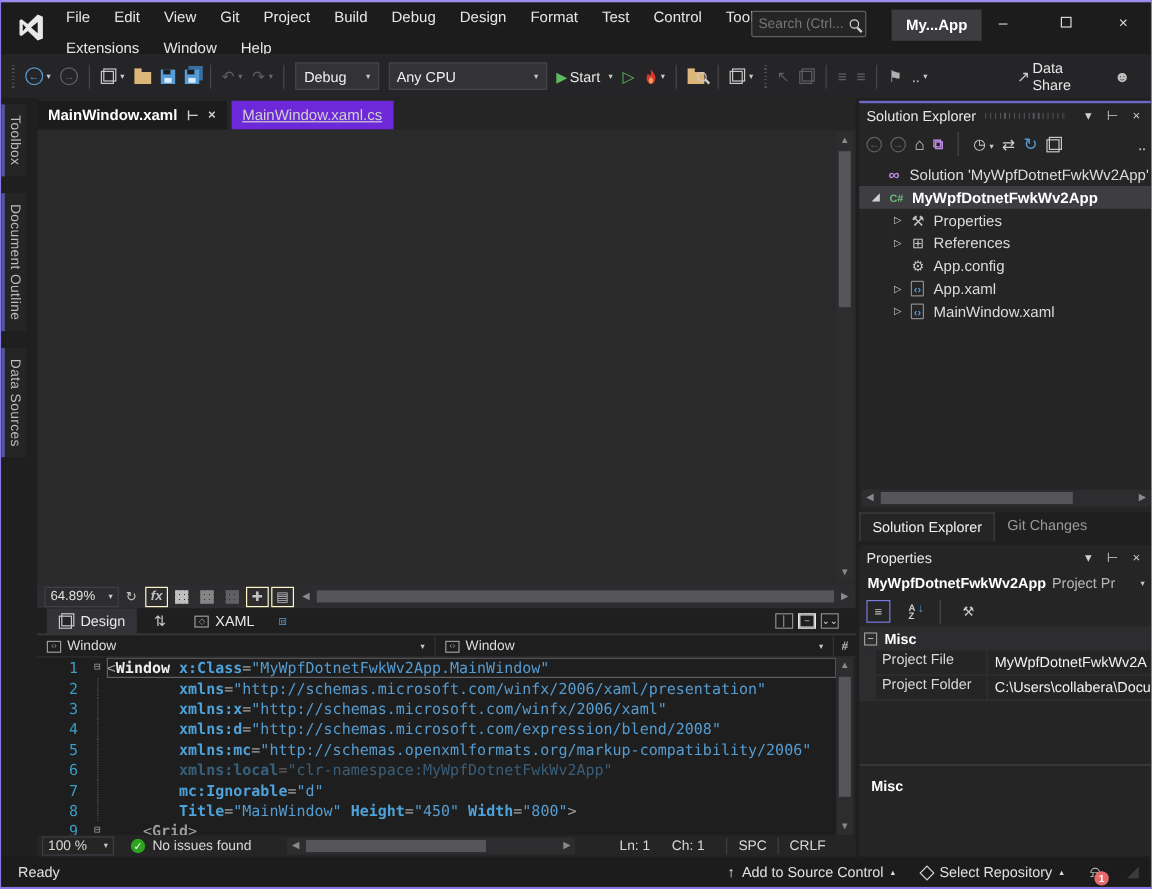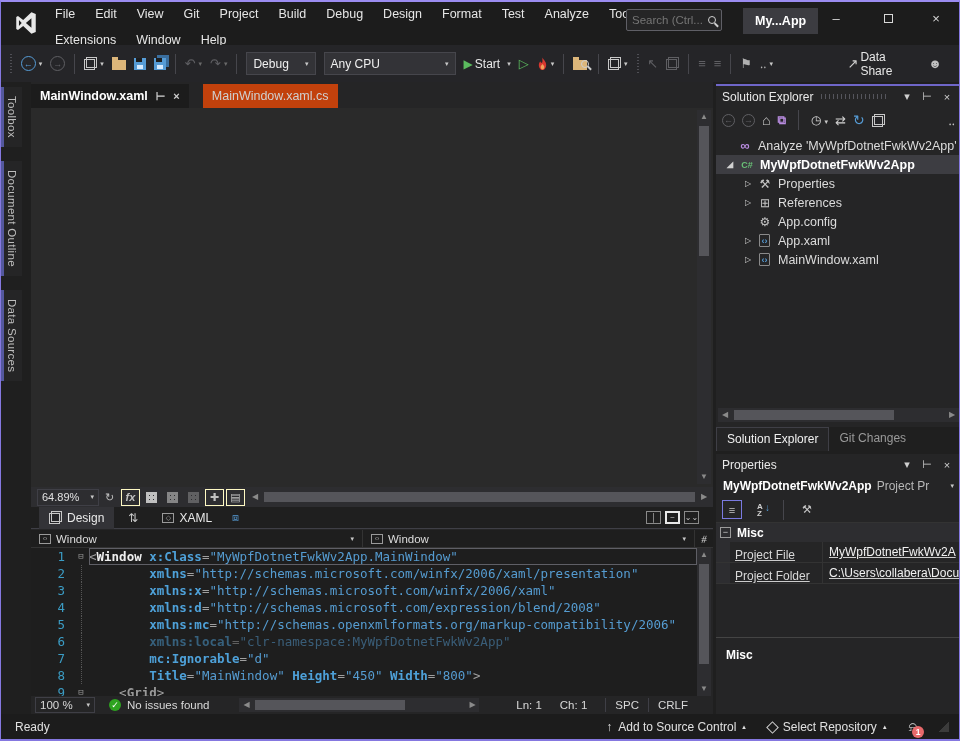--- a/index.html
+++ b/index.html
@@ -56,21 +56,21 @@
   
   #left-strip { position:absolute; left:0; top:80px; width:30px; height:632px; background:#1f1f1f; }
   .v-tab { writing-mode:vertical-rl; color:#bdbdbd; font-size:11.5px; padding:9px 4px 9px 2px;
     border-left:3px solid #54589e; margin:5px 0 14px 0; background:#252526; letter-spacing:0.3px; }
 
   
   #editor-group { position:absolute; left:30px; top:80px; width:682px; height:632px; background:#252526; }
   #doc-tabs { position:absolute; left:0; top:2px; width:100%; height:24px; display:flex; }
   .doc-tab { display:flex; align-items:center; padding:0 9px; font-size:12.5px; }
   .doc-tab.active { background:#1c1c1c; color:#ffffff; font-weight:bold; }
-  .doc-tab.inactive { background:#c2410c; color:#d0d0d0; margin-left:14px; }
+  .doc-tab.inactive { background:#6d28d9; color:#d0d0d0; margin-left:4px;text-decoration:underline; }
   .tab-glyph { margin-left:8px; font-size:11px; color:#d0d0d0; }
   #designer { position:absolute; left:0; top:26px; width:682px; height:379px; background:#2a2a2a; overflow:hidden; }
   #canvas-wrap { position:absolute; left:65px; top:39px; width:532px; height:299px; }
   #canvas-selection { position:absolute; left:0; top:0; width:100%; height:100%; border:1px dotted #6a9bd8; }
   #canvas-corner { position:absolute; left:-10px; top:-6px; width:10px; height:10px; border-left:2px solid #6a9bd8; border-top:2px solid #6a9bd8; }
   #canvas-guide { position:absolute; left:-6px; top:6px; width:1px; height:300px; border-left:1px dotted #6a9bd8; }
   #design-titlebar { position:absolute; left:1px; top:1px; right:1px; height:13px; background:#3f3f3f; display:flex; align-items:center; padding:0 3px; }
   #design-titlebar .t { color:#f0f0f0; font-size:9px; }
   .mini-ctl { width:7px; height:7px; background:#6e6e6e; margin-left:2px; }
   #design-body { position:absolute; left:1px; top:14px; right:1px; bottom:1px; background:#ffffff; }
@@ -151,21 +151,21 @@
   #props-obj { display:flex; align-items:center; height:22px; padding:0 7px; color:#ffffff; white-space:nowrap; overflow:hidden; }
   #props-obj .objname { font-weight:bold; }
   #props-obj .objtype { color:#b8b8b8; margin-left:5px; }
   #props-toolbar { display:flex; align-items:center; height:26px; padding:0 6px; gap:8px; border-bottom:1px solid #333; }
   .pt-icon { width:20px; height:19px; display:flex; align-items:center; justify-content:center; color:#c8c8c8; font-size:11px; }
   .pt-icon.sel { border:1px solid #7a7ae0; }
   .az { position:relative; font-size:8px; font-weight:bold; color:#d0d0d0; line-height:7px; text-align:left; }
   .az .dn { position:absolute; right:-7px; top:1px; color:#569cd6; font-size:10px; }
   #props-cat { display:flex; align-items:center; height:19px; background:#2d2d30; color:#ffffff; font-weight:bold; padding-left:4px; gap:6px; }
   .minusbox { width:11px; height:11px; border:1px solid #9a9a9a; color:#d0d0d0; font-size:9px; line-height:9px; text-align:center; font-weight:normal; }
-  .prow { display:flex; height:21px; align-items:flex-end; border-bottom:1px solid #333;text-decoration:underline; }
+  .prow { display:flex; height:21px; align-items:flex-start; border-bottom:1px solid #333; }
   .prow .gutter { width:14px; height:100%; background:#2d2d30; flex:none; }
   .prow .plabel { width:92px; flex:none; padding-left:5px; color:#d8d8d8; white-space:nowrap; overflow:hidden; }
   .prow .pvalue { flex:1; padding-left:6px; color:#f2f2f2; white-space:nowrap; overflow:hidden; border-left:1px solid #333; height:100%; display:flex; align-items:center; }
   #props-desc { position:absolute; left:0; top:183px; width:245px; height:77px; border-top:1px solid #444; background:#252526; }
   #props-desc .dtitle { margin:10px 0 0 10px; font-weight:bold; color:#ffffff; }
 
   
   #statusbar { position:absolute; left:0; top:712px; width:958px; height:26px; background:#1c1c1c; display:flex; align-items:center; color:#e0e0e0; font-size:12px; }
   #sb-ready { margin-left:14px; }
   #sb-right { margin-left:auto; display:flex; align-items:center; gap:22px; margin-right:10px; }
@@ -190,21 +190,21 @@
         <span class="menu-item">File</span>
         <span class="menu-item">Edit</span>
         <span class="menu-item">View</span>
         <span class="menu-item">Git</span>
         <span class="menu-item">Project</span>
         <span class="menu-item">Build</span>
         <span class="menu-item">Debug</span>
         <span class="menu-item">Design</span>
         <span class="menu-item">Format</span>
         <span class="menu-item">Test</span>
-        <span class="menu-item">Analyze</span>
+        <span class="menu-item">Control</span>
         <span class="menu-item">Tools</span>
       </div>
     <div id="menu-row2" class="menu-row">
         <span class="menu-item">Extensions</span>
         <span class="menu-item">Window</span>
         <span class="menu-item">Help</span>
       </div>
     <div id="title-search">
       <input placeholder="Search (Ctrl..." style="">
       <span class="mag"></span>
@@ -454,21 +454,21 @@
         <span style="color:#d0d0d0">◷<span class="caret">▾</span></span>
         <span style="color:#d0d0d0; font-size:13px">⇄</span>
         <span style="color:#569cd6; font-size:14px">↻</span>
         <span class="sq2" style="color:#c8c8c8"></span>
         <span style="margin-left:auto; color:#c8c8c8">‥</span>
       </div>
       <div id="se-tree">
           <div class="trow">
             <span style="width:20px;flex:none"></span>
             <span class="ti ti-solution">∞</span>
-            <span>Analyze 'MyWpfDotnetFwkWv2App'</span>
+            <span>Solution 'MyWpfDotnetFwkWv2App'</span>
           </div>
           <div class="trow sel bold">
             <span style="width:6px;flex:none"></span>
             <span class="exp">◢</span>
             <span class="ti ti-cs">C#</span>
             <span>MyWpfDotnetFwkWv2App</span>
           </div>
           <div class="trow">
             <span style="width:24px;flex:none"></span>
             <span class="exp">▷</span>

